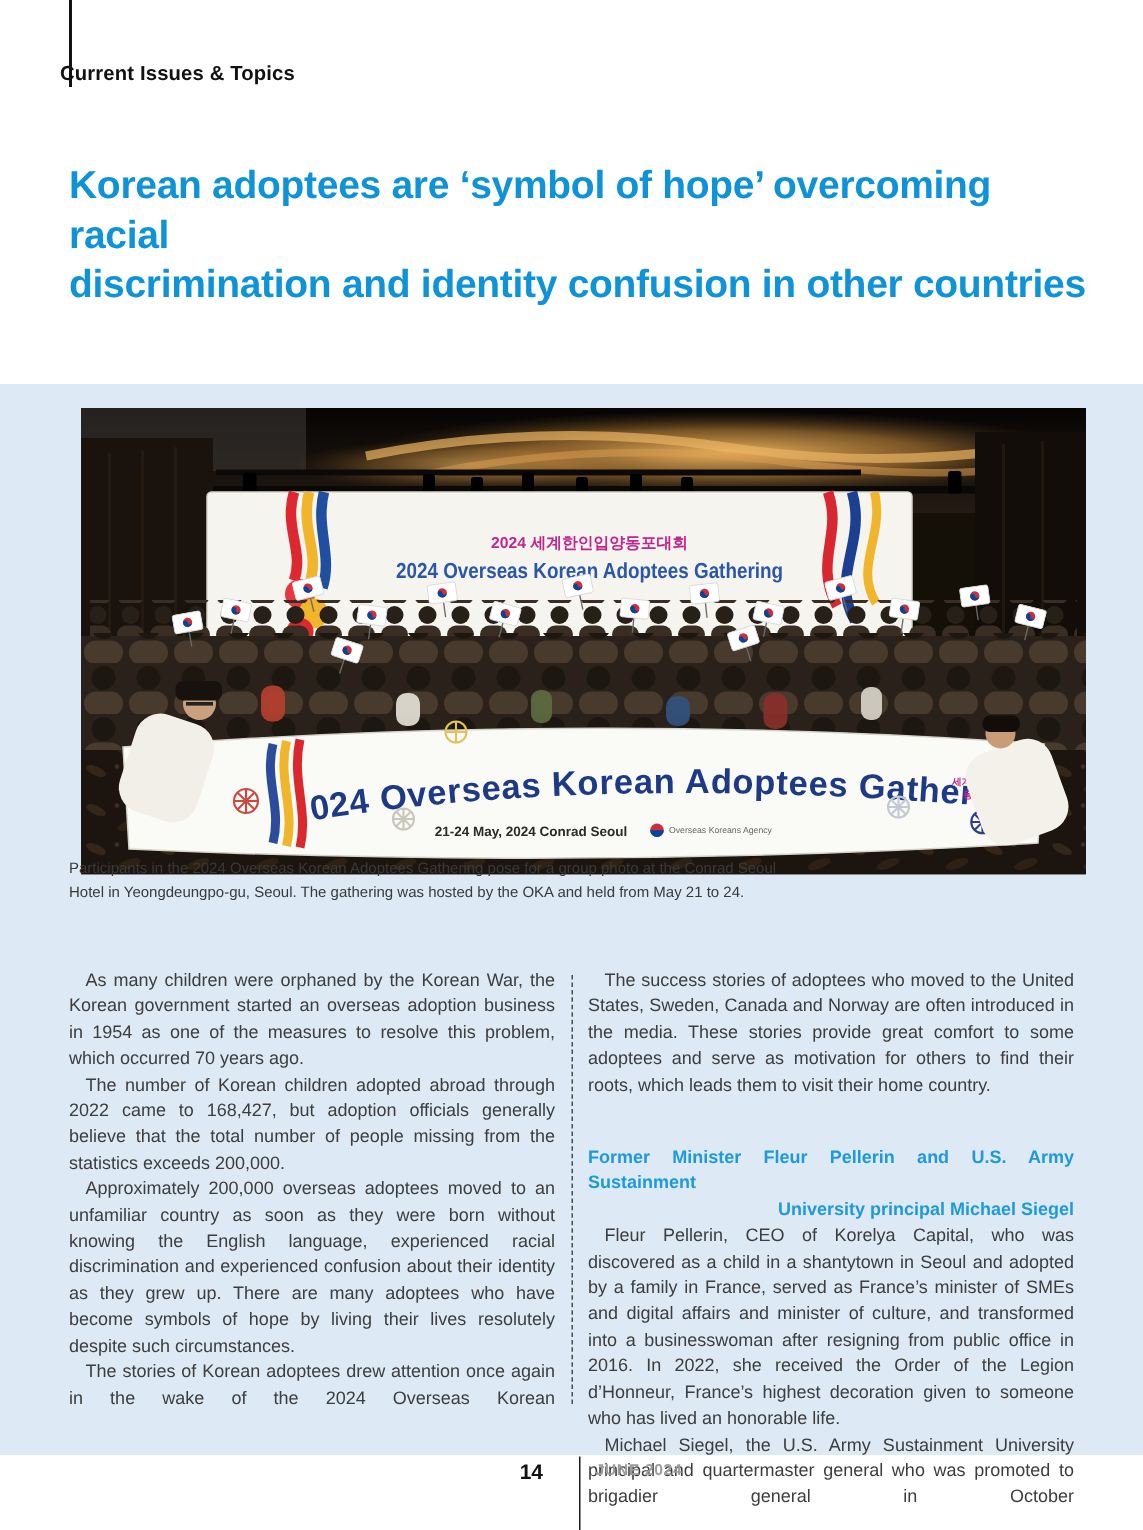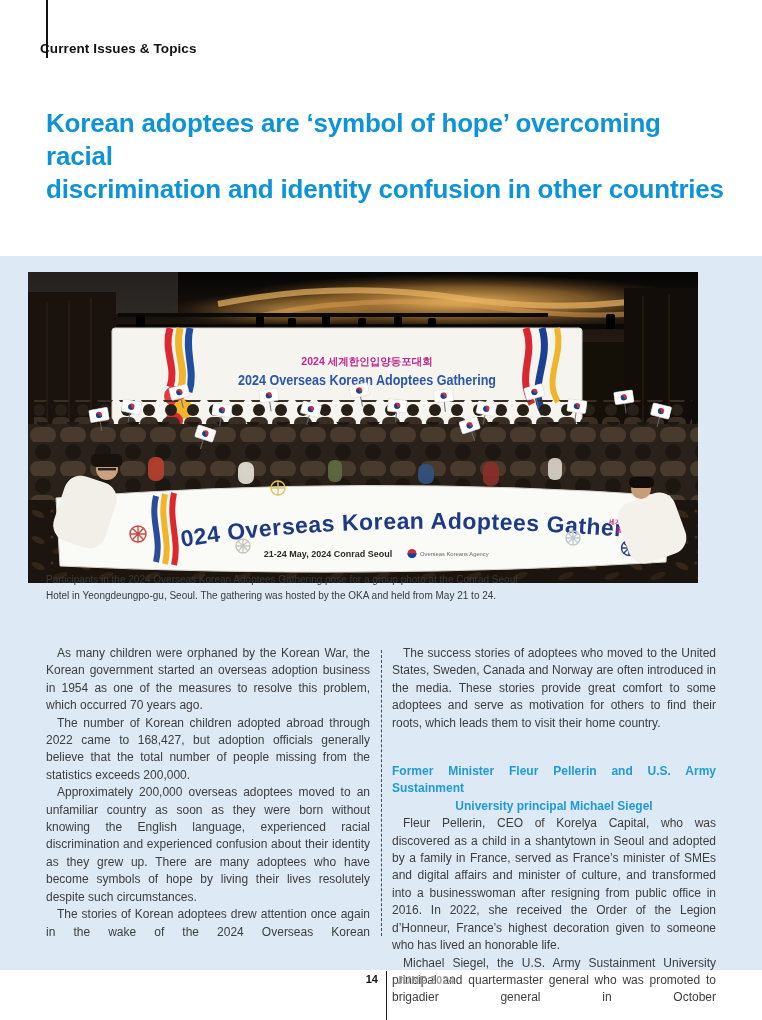--- a/index.html
+++ b/index.html
@@ -13,41 +13,41 @@
   
   .headline{position:absolute;left:46px;top:107px;width:680px;font-size:26px;line-height:33px;
             font-weight:bold;color:#0e93d8;letter-spacing:-0.2px;}
   .subtitle{position:absolute;left:46px;top:175px;width:650px;font-family:"Liberation Serif",serif;
             font-size:19.5px;line-height:27px;color:#17130e;}
 
   
   .band{position:absolute;left:0;top:256px;width:762px;height:714px;background:#dde9f5;}
 
   
-  .photo-wrap{position:absolute;left:28px;top:272px;width:670px;height:311px;}
+  .photo-wrap{position:absolute;left:54px;top:272px;width:670px;height:311px;}
   .photo-wrap svg{display:block;}
   svg text{font-family:"Liberation Sans",sans-serif;}
 
   
   .caption{position:absolute;left:46px;top:572px;width:540px;font-size:10px;line-height:15.5px;color:#3a3a3a;}
 
   
   .columns{position:absolute;left:46px;top:645px;width:670px;display:flex;gap:22px;}
   .col{width:324px;font-size:12px;line-height:17.4px;text-align:justify;color:#3d3d3d;}
   .col p{margin:0;}
   .ind{text-indent:11px;}
   .cont-last{text-align-last:justify;}
   .col-divider{position:absolute;left:381px;top:650px;height:286px;border-left:1px dashed #4a4a4a;}
   .subhead{margin-top:12px;font-weight:bold;color:#1e9ad8;}
   .subhead .stretch{text-align:justify;text-align-last:justify;margin-top:31px;}
-  .subhead .plain{text-align:center;}
-
-  
-  .footer-num{position:absolute;left:352px;top:973px;width:26px;text-align:right;
-              font-size:11px;font-weight:bold;color:#111;}
+  .subhead .plain{text-align:right;}
+
+  
+  .footer-num{position:absolute;left:336px;top:973px;width:26px;text-align:right;
+              font-size:14px;font-weight:bold;color:#111;}
   .footer-rule{position:absolute;left:386px;top:971px;width:1px;height:49px;background:#1c1c1c;}
   .footer-issue{position:absolute;left:397px;top:973.5px;font-size:10.5px;font-weight:bold;
                 color:#9d9d9d;letter-spacing:0.4px;}
 </style>
 </head>
 <body>
 
 <div class="page">
 
   <div class="kicker-rule"></div>

